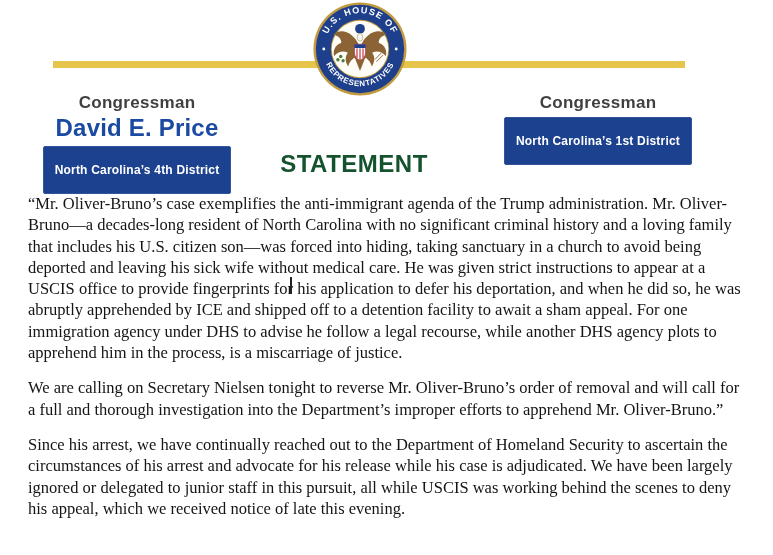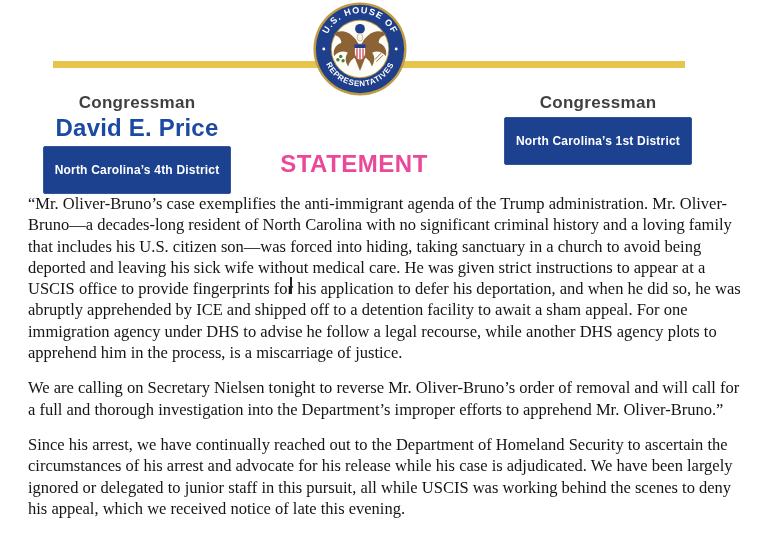--- a/index.html
+++ b/index.html
@@ -56,21 +56,21 @@
     padding: 16px 11px;
     border-radius: 2px;
     white-space: nowrap;
   }
   .statement-heading {
     position: absolute;
     left: 354px; top: 150px;
     transform: translateX(-50%);
     font-size: 24px;
     font-weight: 700;
-    color: #ec4899;
+    color: #14532d;
     letter-spacing: 0.5px;
     white-space: nowrap;
   }
   .body-text {
     position: absolute;
     left: 28px; top: 193px;
     width: 722px;
     font-family: "Liberation Serif", serif;
     font-size: 16.5px;
     line-height: 21.3px;

